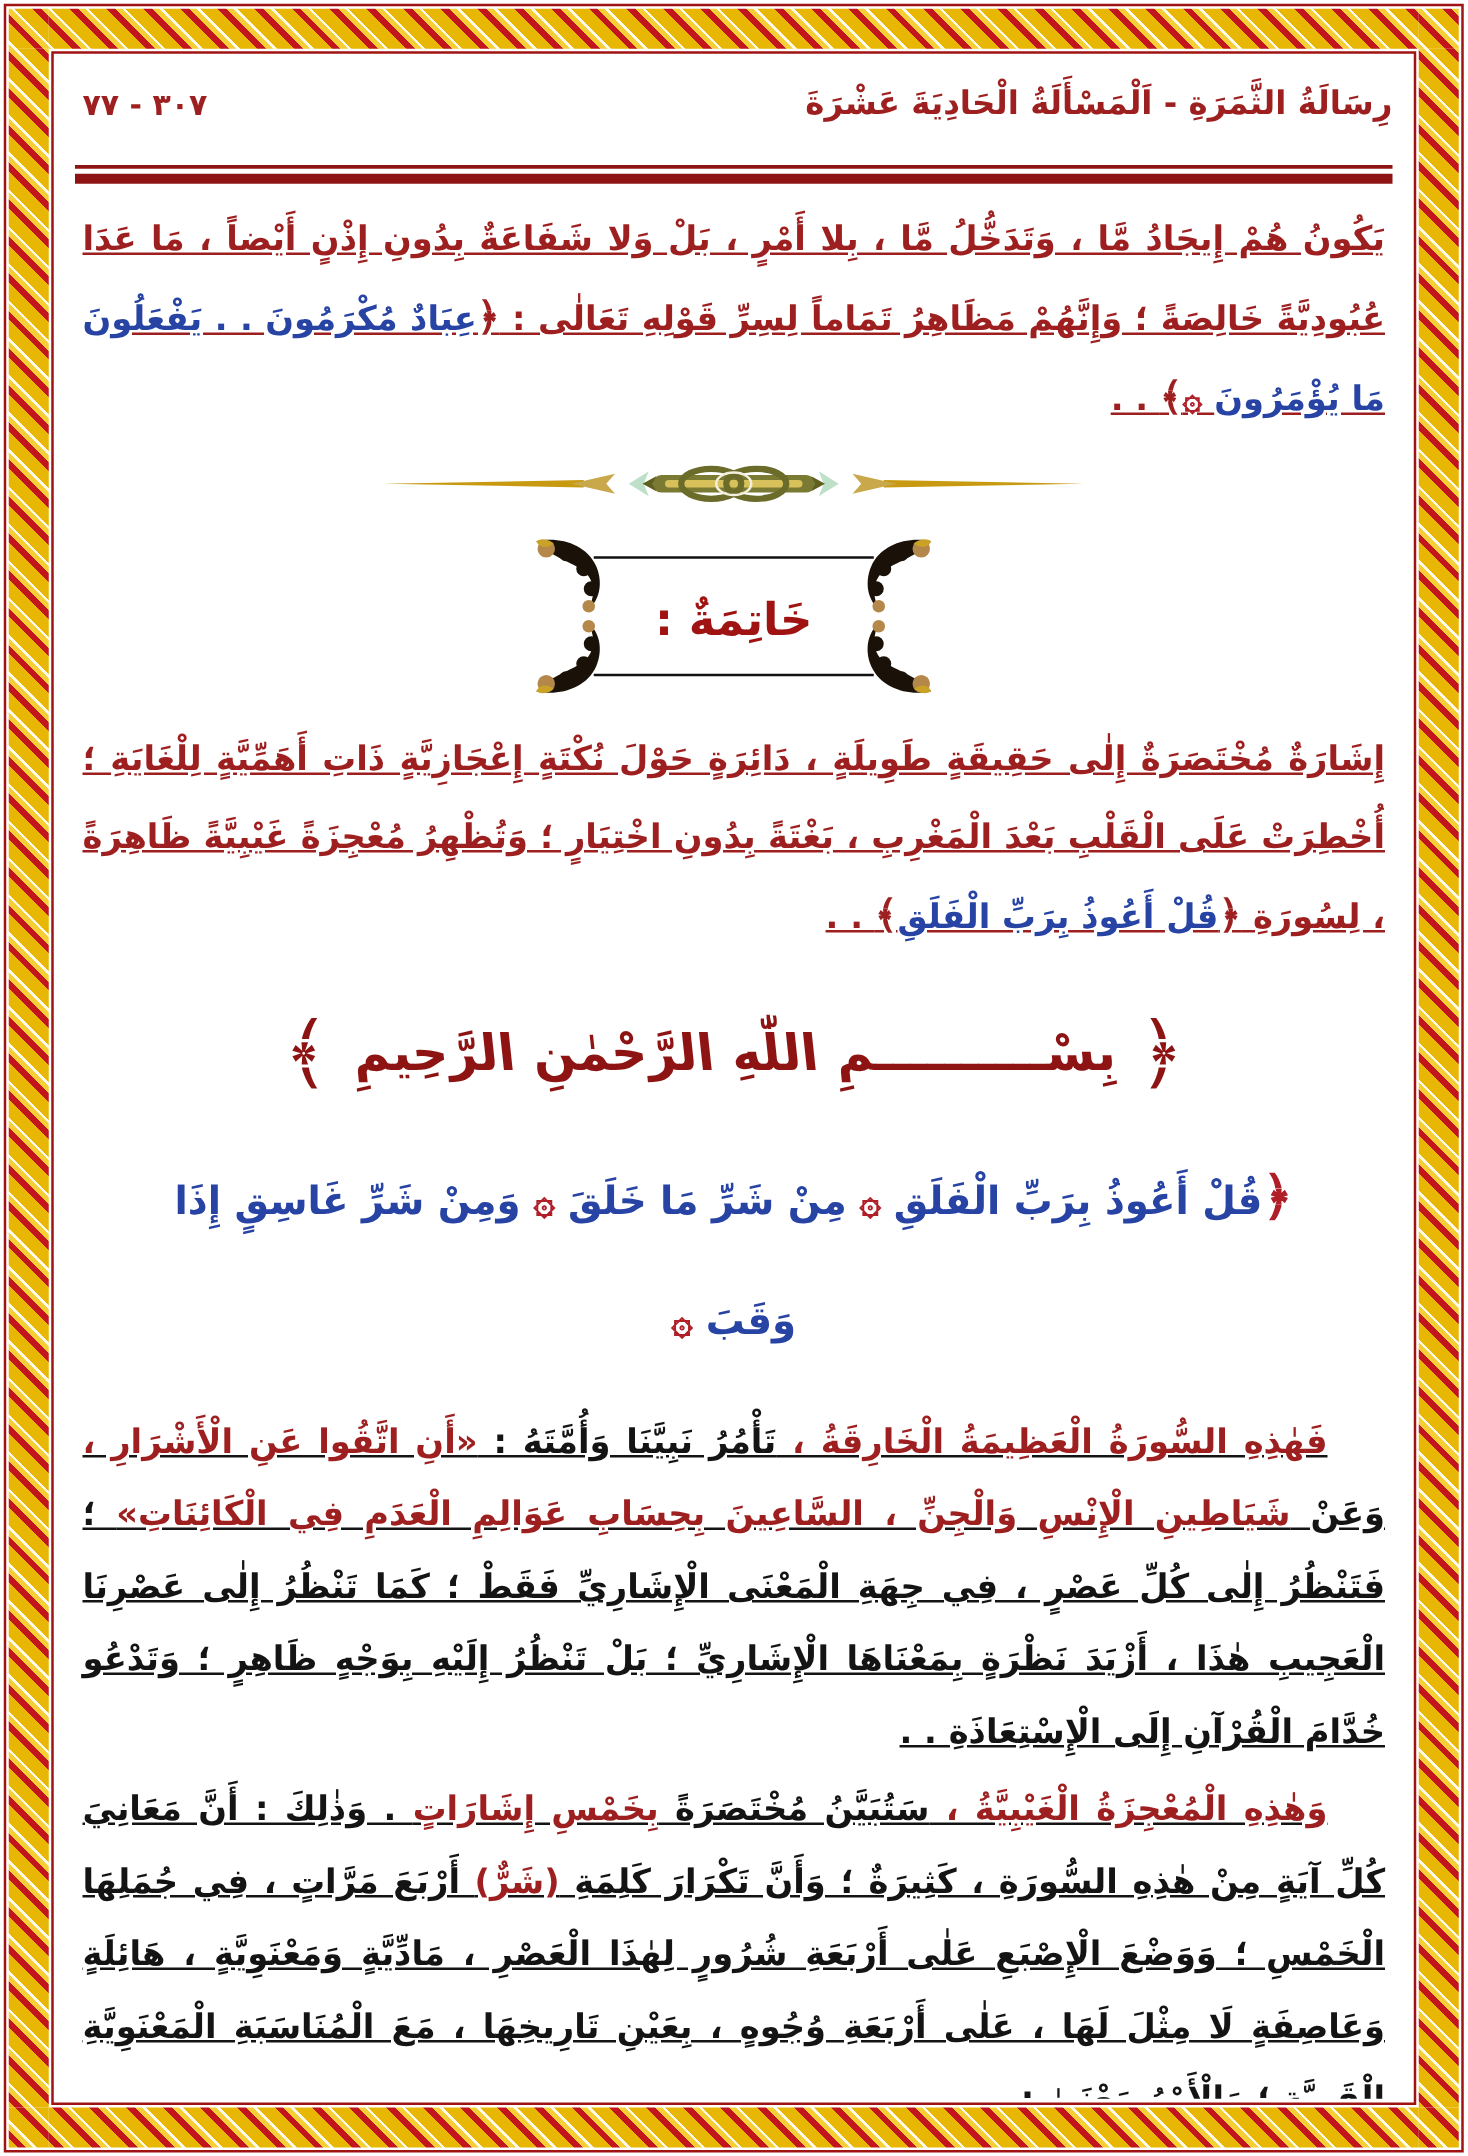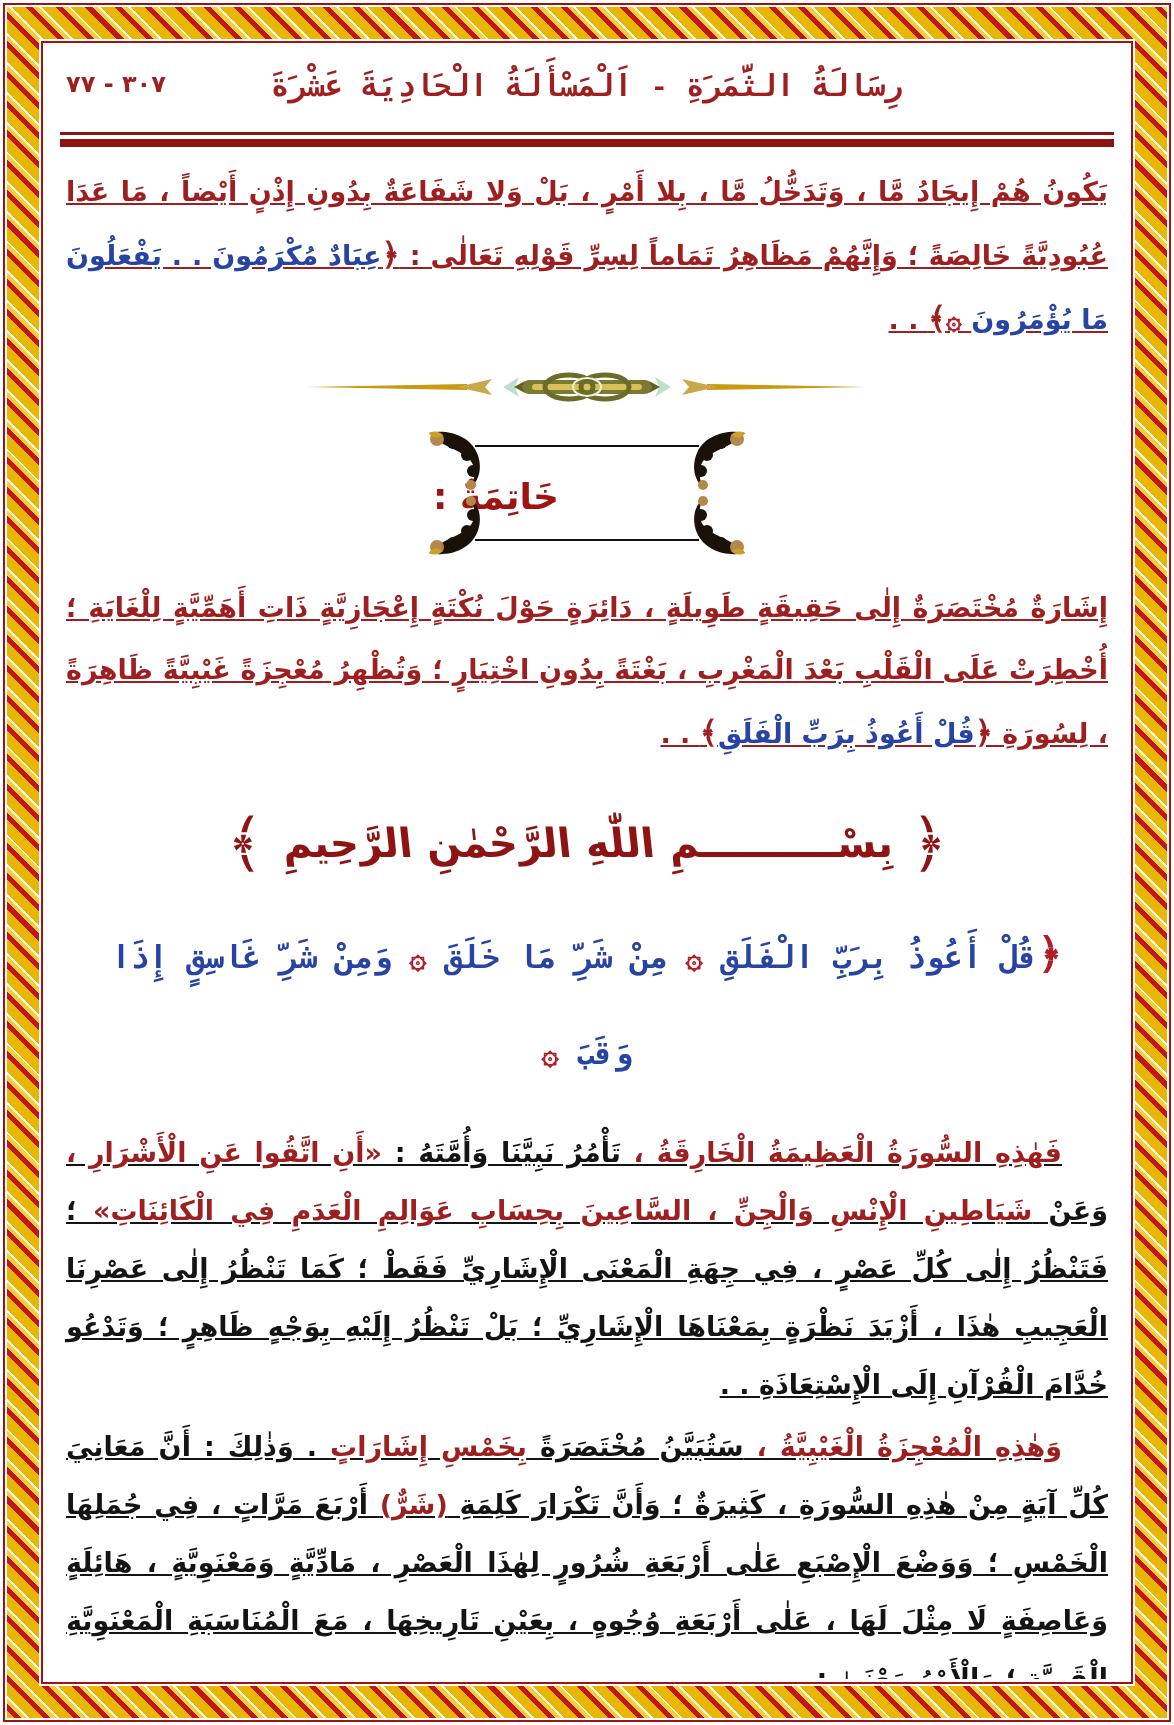--- a/index.html
+++ b/index.html
@@ -33,23 +33,22 @@
   .frame-inner-line{position:absolute;inset:41px;border:2px solid #a01313;pointer-events:none;}
   
   .content{
     position:absolute;inset:46px;
     padding:14px 14px 0 14px;
     overflow:hidden;
   }
   
   .header{position:relative;height:54px;margin-top:8px;}
   .header .title{
-    text-align:center;font-size:30px;font-weight:bold;color:var(--red);
+    font-size:26px;font-weight:bold;color:var(--red);
     letter-spacing:0px;
-    font-family:Liberation Mono, monospace;
   }
   .header .pagenum{
     position:absolute;left:6px;top:2px;
     font-size:24px;font-weight:bold;color:var(--red);
     direction:ltr;
   }
   .rules{margin-top:10px;}
   .rule-thin{height:3px;background:var(--red-deep);}
   .rule-gap{height:4px;}
   .rule-thick{height:8px;background:var(--red-deep);}
@@ -67,21 +66,21 @@
   .para .blue{color:var(--blue);}
   .para .qb{color:var(--red);font-size:1.15em;}
   .para .rose{color:var(--rosette);}
   .indent{text-indent:46px;}
   
   .divider{display:flex;justify-content:center;margin-top:16px;height:40px;}
   
   .khatimah-wrap{display:flex;justify-content:center;margin-top:26px;}
   .khatimah-box{
     position:relative;width:308px;height:120px;
-    display:flex;align-items:center;justify-content:flex-end;
+    display:flex;align-items:center;justify-content:center;
   }
   .khatimah-box .line-top,.khatimah-box .line-bottom{
     position:absolute;left:42px;right:42px;height:2px;background:#111;
   }
   .khatimah-box .line-top{top:12px;}
   .khatimah-box .line-bottom{bottom:12px;}
   .kh-corner{position:absolute;width:64px;height:64px;}
   .kh-corner.tr{top:-6px;right:-10px;}
   .kh-corner.tl{top:-6px;left:-10px;transform:scaleX(-1);}
   .kh-corner.br{bottom:-6px;right:-10px;transform:scaleY(-1);}
@@ -97,21 +96,21 @@
     font-size:40px;font-weight:bold;transform:skewX(6deg);
     letter-spacing:1px;
   }
   
   .verse-line{
     text-align:center;font-size:31px;font-weight:bold;line-height:96px;
     color:var(--blue);margin:0 40px;
   }
   .verse-line .rose{color:var(--rosette);font-size:0.95em;}
   .verse-line .qb{color:var(--rosette);font-size:1.35em;}
-  .verses{margin-top:18px;font-family:Liberation Mono, monospace;}
+  .verses{margin-top:18px;}
 </style>
 </head>
 <body>
 
 <div class="page">
 
   <div class="frame-outer-line"></div>
   <div class="frame-band"></div>
   <div class="frame-inner-line"></div>
 

